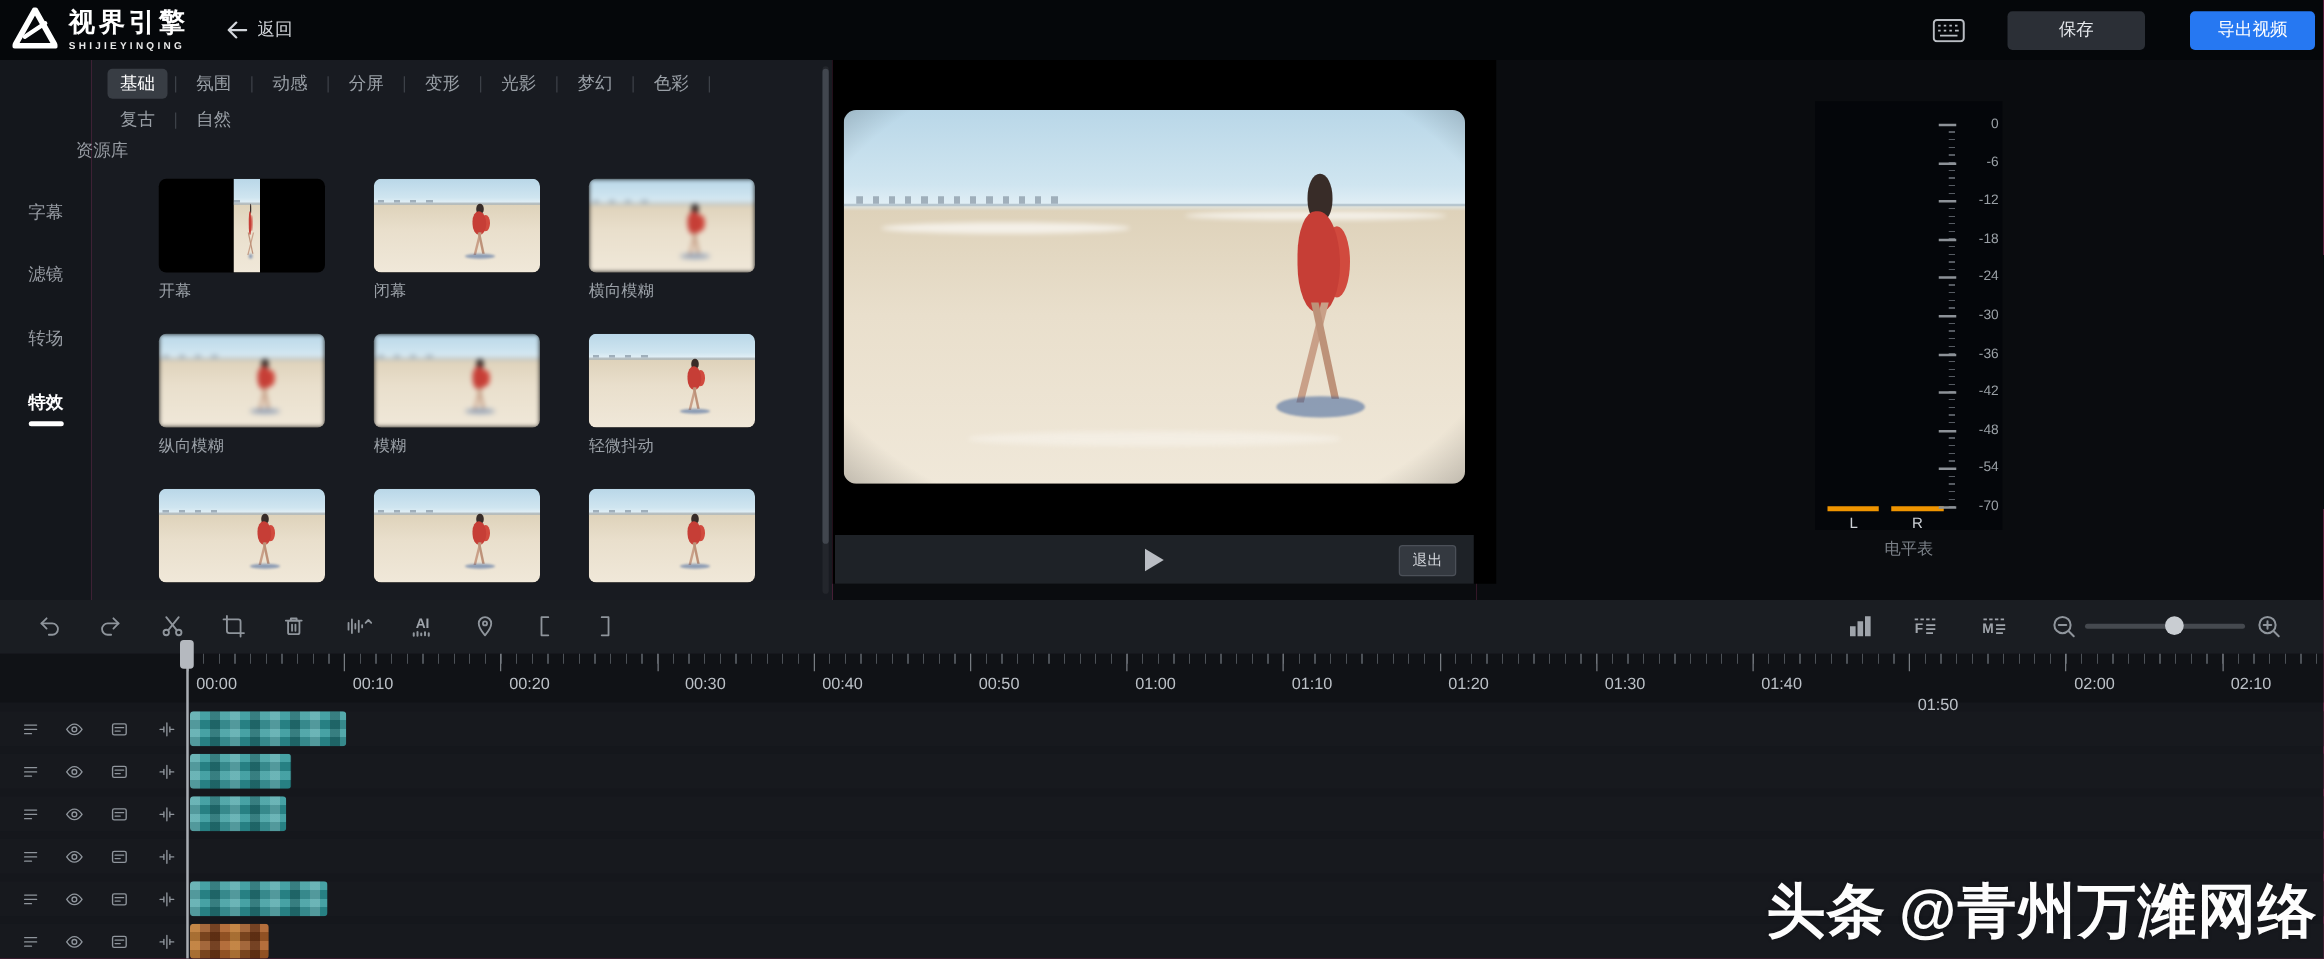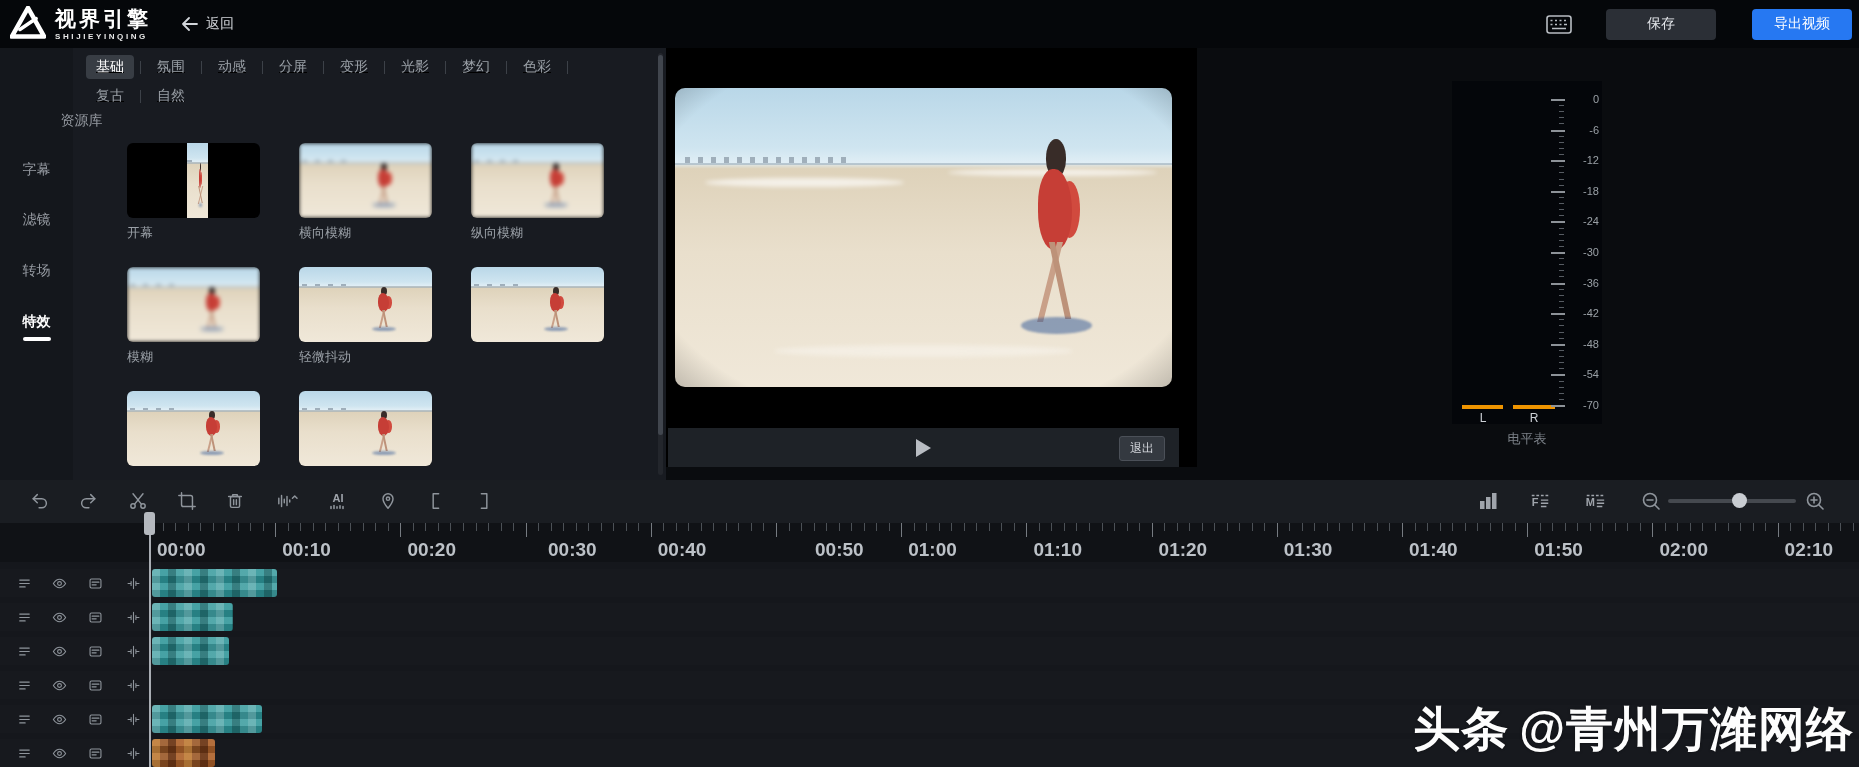--- a/index.html
+++ b/index.html
@@ -18,21 +18,21 @@
   .btn{height:31px;border-radius:4px;display:flex;align-items:center;justify-content:center;font-size:14px;cursor:pointer;}
   .btn-save{width:110px;background:#2b2f36;color:#e4e7eb;margin-right:36px;}
   .btn-export{width:100px;background:#2678f2;color:#fff;}
   
   .sidebar{position:absolute;left:0;top:48px;width:73px;height:432px;background:#14171c;z-index:5;}
   .side-item{position:absolute;left:0;width:73px;text-align:center;font-size:14px;color:#969ba2;cursor:pointer;}
   .side-item.active{color:#fff;font-weight:bold;}
   .side-item .ul{position:absolute;left:50%;margin-left:-14px;top:24px;width:28px;height:4px;border-radius:2px;background:#fff;}
   
   .panel{position:absolute;left:73px;top:48px;width:593px;height:432px;background:#181b21;overflow:hidden;z-index:4;}
-  .tabs{position:absolute;left:13px;display:flex;align-items:center;text-decoration:underline;}
+  .tabs{position:absolute;left:13px;display:flex;align-items:center;}
   .tabs-r1{top:7px;}
   .tabs-r2{top:36px;}
   .tab{padding:3px 10px;font-size:14px;color:#9aa0a7;border-radius:4px;cursor:pointer;white-space:nowrap;}
   .tab.active{background:#383d44;color:#fff;}
   .tabsep{width:1px;height:13px;background:#3c4148;margin:0 6px;}
   .fx-grid{position:absolute;left:54px;top:95px;display:grid;grid-template-columns:repeat(3,133px);column-gap:39px;grid-auto-rows:124px;}
   .fx-item{position:relative;cursor:pointer;}
   .fx-thumb{position:relative;width:133px;height:75px;border-radius:6px;overflow:hidden;background:#000;}
   .fx-label{margin-top:6px;font-size:13px;color:#9aa0a7;}
   .scroll{position:absolute;right:3px;top:5px;width:5px;height:422px;background:#23262c;border-radius:3px;}
@@ -74,21 +74,21 @@
   
   .timeline{position:absolute;left:0;top:480px;right:0;bottom:0;background:#15171c;}
   .toolbar{position:absolute;left:0;top:0;right:0;height:43px;background:#1a1d22;}
   .tb-icon{position:absolute;top:10px;width:22px;height:22px;display:flex;align-items:center;justify-content:center;cursor:pointer;}
   .tb-icon svg{display:block;}
   .zoom-slider{position:absolute;left:1668px;top:19px;width:128px;height:4px;background:#45494f;border-radius:2px;cursor:pointer;}
   .zoom-knob{position:absolute;left:64px;top:-6px;width:15px;height:15px;border-radius:50%;background:#c9cdd2;cursor:pointer;}
   .ruler{position:absolute;left:0;top:43px;right:0;height:39px;background:#101216;cursor:pointer;}
   .r-minor{position:absolute;left:150px;right:0;top:0;height:8px;background:repeating-linear-gradient(90deg,#4c5157 0 1px,transparent 1px 12.52px);}
   .r-major{position:absolute;top:0;width:1px;height:14px;background:#767b81;}
-  .r-lbl{position:absolute;top:16px;font-size:19px;color:#bcc1c7;white-space:nowrap;font-weight:bold;}
+  .r-lbl{position:absolute;top:16px;font-size:13px;color:#bcc1c7;white-space:nowrap;}
   .tracks{position:absolute;left:0;top:82px;right:0;bottom:0;}
   .trow{position:absolute;left:0;right:0;height:28px;background:#17191e;}
   .th-icon{position:absolute;top:50%;transform:translate(-50%,-50%);width:18px;height:18px;display:flex;align-items:center;justify-content:center;cursor:pointer;}
   .clip{position:absolute;left:152px;top:0;height:28px;border-radius:3px;cursor:pointer;}
   .clip-teal{background-color:#2d9598;background-image:
     repeating-linear-gradient(90deg,rgba(255,255,255,.20) 0 8px,rgba(0,0,0,0) 8px 16px,rgba(0,0,0,.22) 16px 24px,rgba(255,255,255,.07) 24px 32px),
     repeating-linear-gradient(180deg,rgba(255,255,255,.12) 0 7px,rgba(0,0,0,.14) 7px 14px);}
   .clip-orange{background-color:#9a5726;background-image:
     repeating-linear-gradient(90deg,rgba(255,190,90,.35) 0 8px,rgba(0,0,0,0) 8px 16px,rgba(60,20,5,.45) 16px 24px,rgba(255,140,60,.18) 24px 32px),
     repeating-linear-gradient(180deg,rgba(255,255,255,.10) 0 7px,rgba(0,0,0,.22) 7px 14px);}
@@ -174,20 +174,37 @@
                 <i class="bag"></i>
                 <i class="head"></i>
                 <i class="body"></i>
                 <i class="legs"></i>
                 <i class="legs2"></i>
                 <i class="shadow"></i>
               </div>
             </div>
           </div>
           <div class="fx-label">开幕</div>
+        </div>
+        <div class="fx-item">
+          <div class="fx-thumb">
+            <div class="scene">
+              <div class="skyline"></div>
+              <div class="horizon"></div>
+              <div class="person">
+                <i class="bag"></i>
+                <i class="head"></i>
+                <i class="body"></i>
+                <i class="legs"></i>
+                <i class="legs2"></i>
+                <i class="shadow"></i>
+              </div>
+            </div>
+          </div>
+          <div class="fx-label">闭幕</div>
         </div>
         <div class="fx-item">
           <div class="fx-thumb fx-blur">
             <div class="scene">
               <div class="skyline"></div>
               <div class="horizon"></div>
               <div class="person">
                 <i class="bag"></i>
                 <i class="head"></i>
                 <i class="body"></i>
@@ -472,33 +489,33 @@
         <div class="r-lbl" style="left: 157px;">00:00</div>
         <div class="r-major" style="left: 275.2px;"></div>
         <div class="r-lbl" style="left: 282.2px;">00:10</div>
         <div class="r-major" style="left: 400.4px;"></div>
         <div class="r-lbl" style="left: 407.4px;">00:20</div>
         <div class="r-major" style="left: 525.6px;"></div>
         <div class="r-lbl" style="left: 548px;">00:30</div>
         <div class="r-major" style="left: 650.8px;"></div>
         <div class="r-lbl" style="left: 657.8px;">00:40</div>
         <div class="r-major" style="left: 776px;"></div>
-        <div class="r-lbl" style="left: 783px; margin-left: 32px;">00:50</div>
+        <div class="r-lbl" style="left: 783px;">00:50</div>
         <div class="r-major" style="left: 901.2px;"></div>
         <div class="r-lbl" style="left: 908.2px;">01:00</div>
         <div class="r-major" style="left: 1026.4px;"></div>
         <div class="r-lbl" style="left: 1033.4px;">01:10</div>
         <div class="r-major" style="left: 1151.6px;"></div>
         <div class="r-lbl" style="left: 1158.6px;">01:20</div>
         <div class="r-major" style="left: 1276.8px;"></div>
         <div class="r-lbl" style="left: 1283.8px;">01:30</div>
         <div class="r-major" style="left: 1402px;"></div>
         <div class="r-lbl" style="left: 1409px;">01:40</div>
         <div class="r-major" style="left: 1527.2px;"></div>
-        <div class="r-lbl" style="left: 1534.2px;">01:50</div>
+        <div class="r-lbl" style="left: 1534.2px; margin-top: 17px;">01:50</div>
         <div class="r-major" style="left: 1652.4px;"></div>
         <div class="r-lbl" style="left: 1659.4px;">02:00</div>
         <div class="r-major" style="left: 1777.6px;"></div>
         <div class="r-lbl" style="left: 1784.6px;">02:10</div>
       </div>
     <div class="tracks" id="tracks">
         <div class="trow" style="top: 7px;">
           <div class="th-icon" style="left: 24px;">
             <svg width="15" height="15" viewBox="0 0 22 22">
               <path d="M4 6 H18 M4 11 H18 M4 16 H12" stroke="#8f959c" stroke-width="1.6" fill="none" stroke-linecap="round" stroke-linejoin="round"></path>

